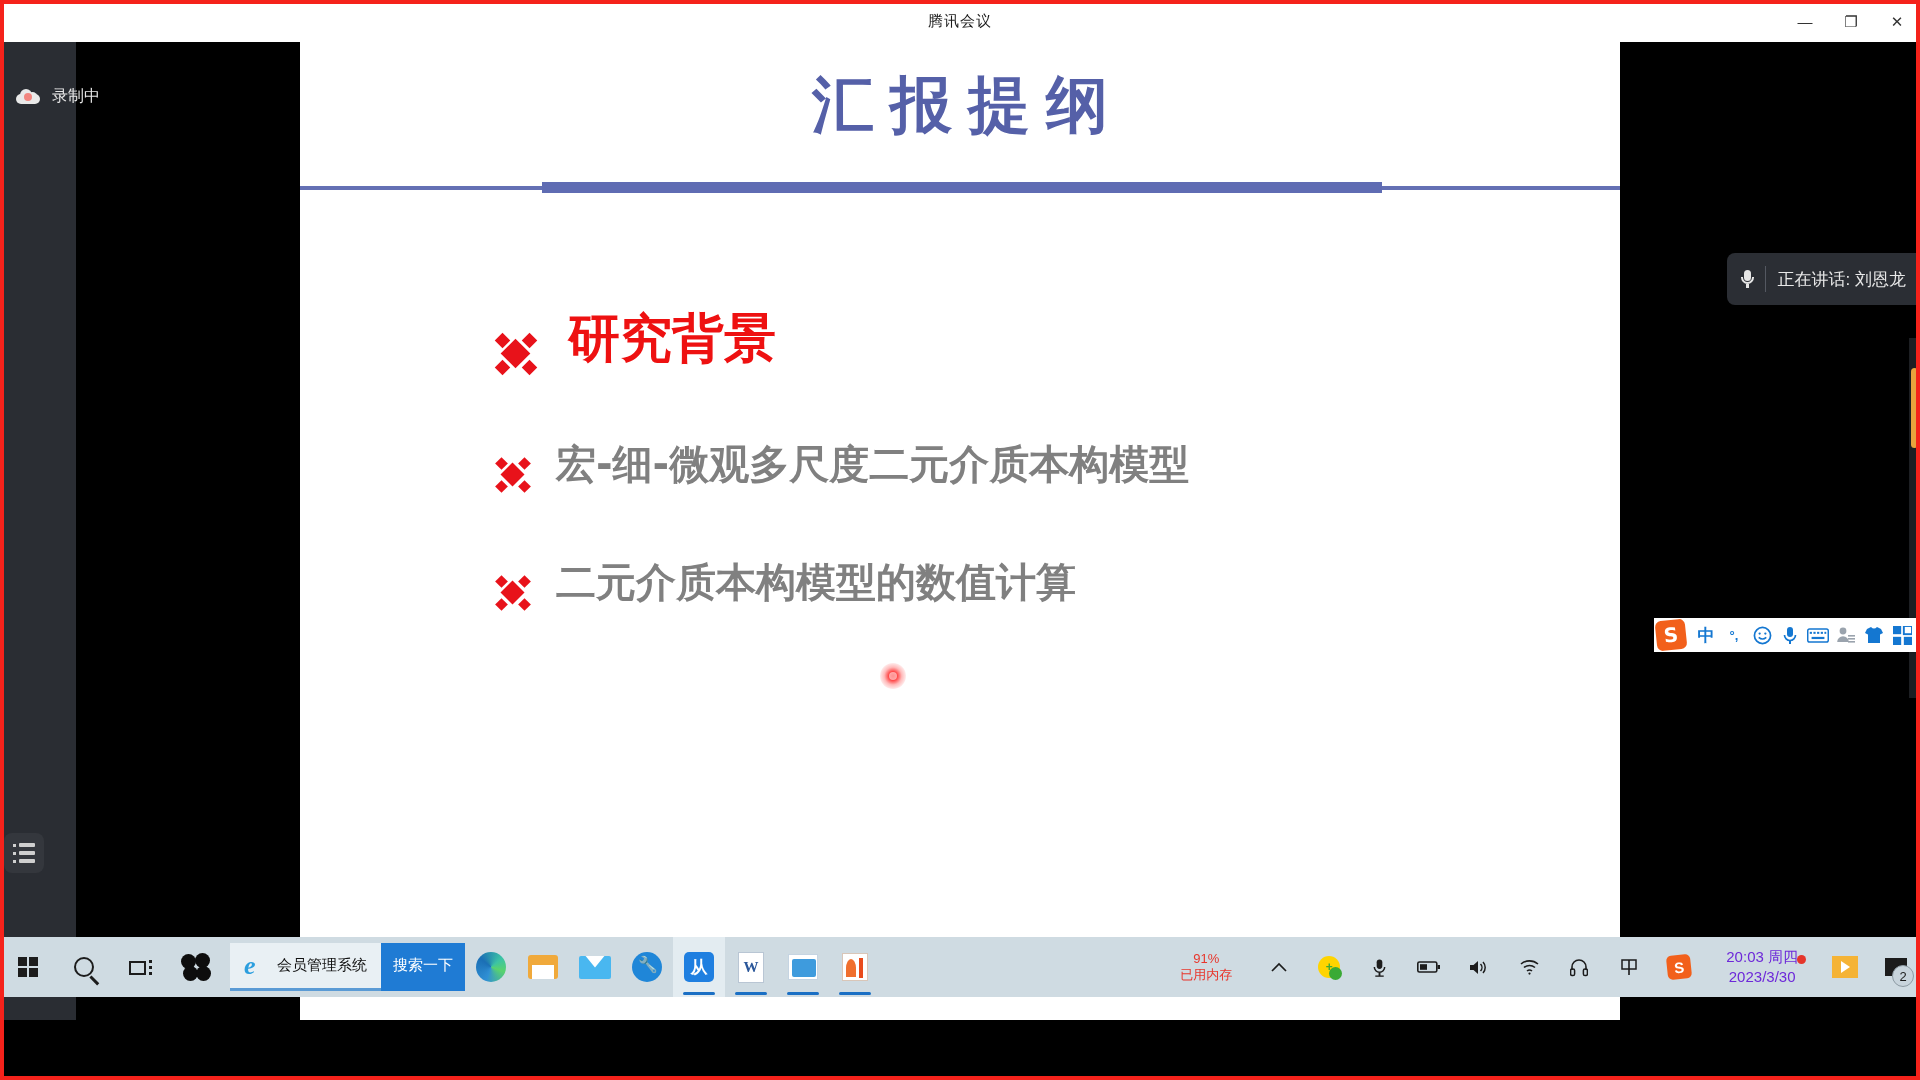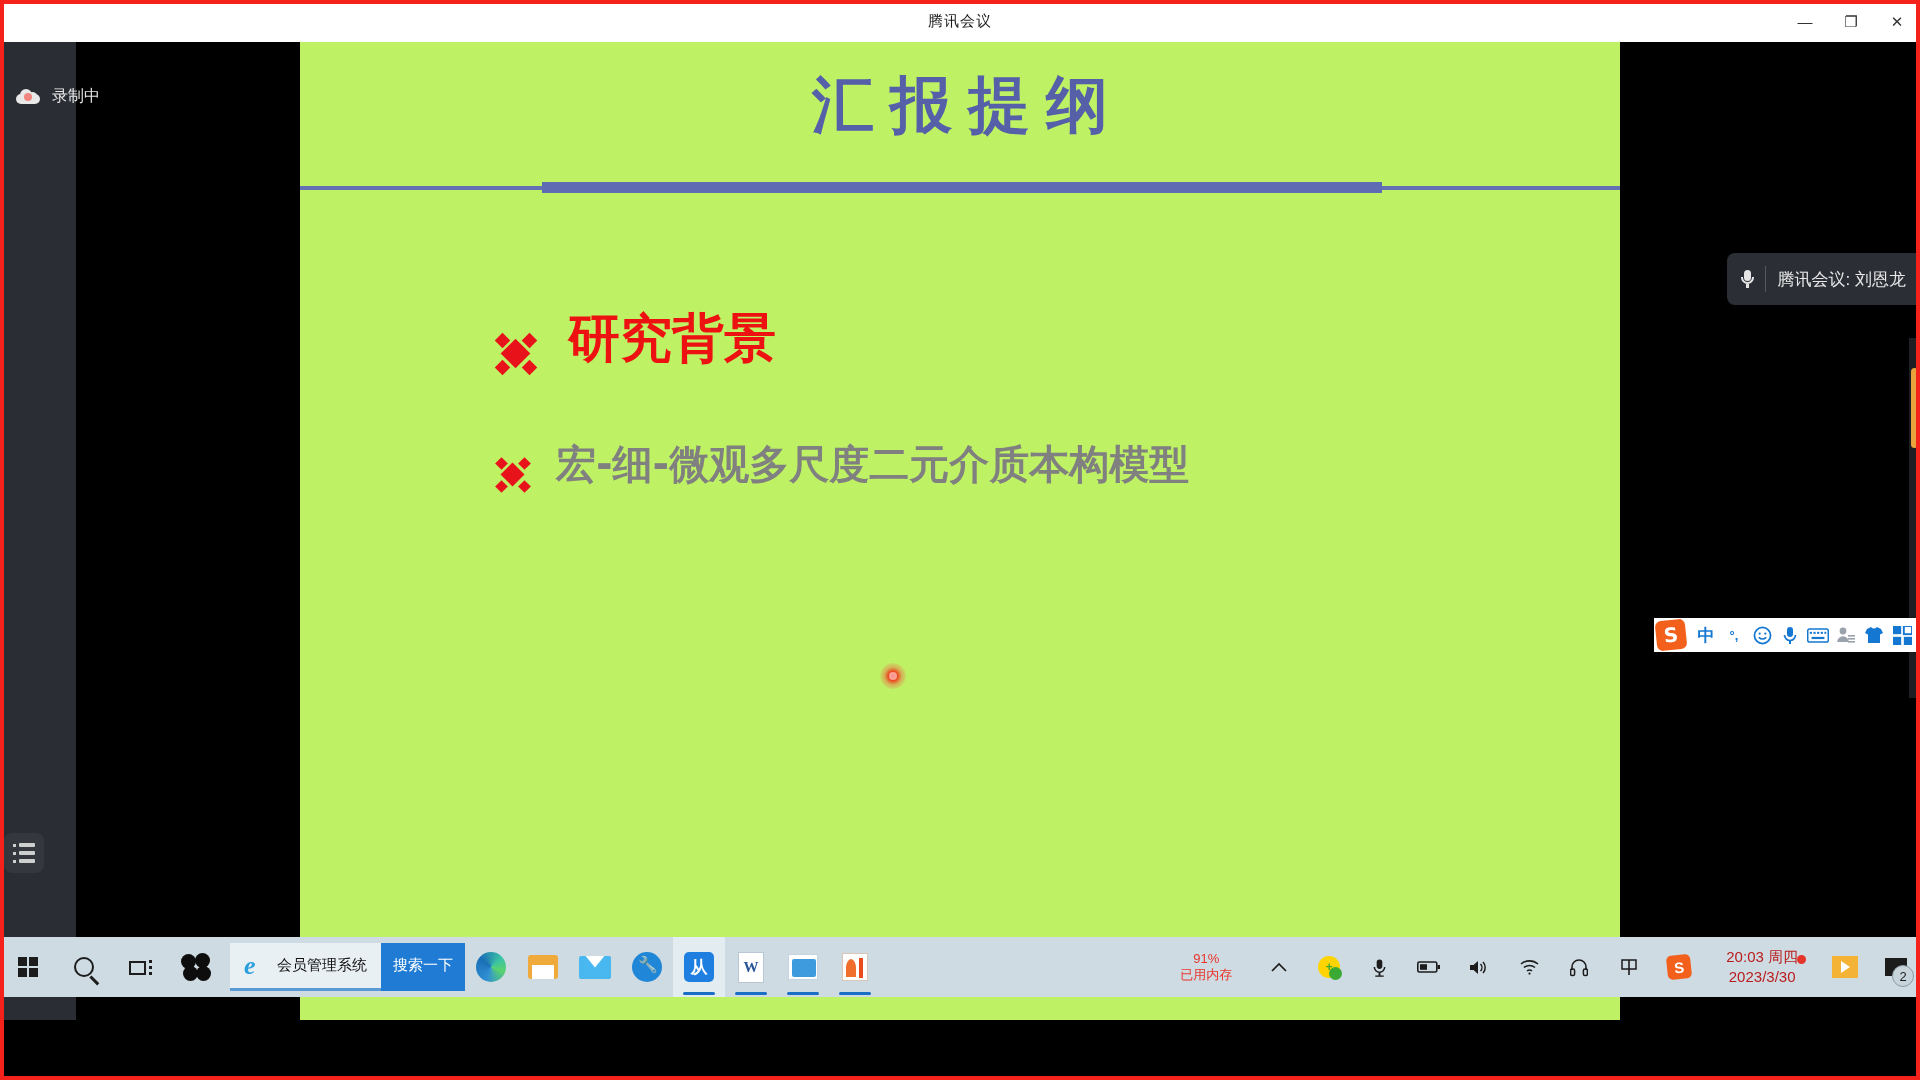--- a/index.html
+++ b/index.html
@@ -82,21 +82,21 @@
     border-left: 8px solid #e6e6e6; border-top: 5px solid transparent; border-bottom: 5px solid transparent;
   }
   .mic-glyph { position: relative; width: 12px; height: 18px; }
   .mic-glyph .cap { position:absolute; left:3px; top:0; width:7px; height:11px; background:#e6e6e6; border-radius:4px; }
   .mic-glyph .arc { position:absolute; left:0; top:7px; width:13px; height:7px; border:2px solid #e6e6e6; border-top:none; border-radius: 0 0 8px 8px; }
   .mic-glyph .stem { position:absolute; left:5px; top:14px; width:3px; height:4px; background:#e6e6e6; }
 
   
   .slide {
     position: absolute; left: 300px; top: 0; width: 1320px; height: 982px;
-    background: #bef264;
+    background: #ffffff;
     overflow: hidden;
   }
   .slide-title {
     position: absolute; left: 0; top: 25px; width: 1320px;
     text-align: center;
     font-family: "Liberation Serif", "DejaVu Serif", serif;
     font-weight: bold;
     font-size: 62px;
     letter-spacing: 16px;
     text-indent: 16px;
@@ -262,21 +262,21 @@
     color:#e8362c; font-size:13px; line-height:16px; padding: 0 16px; white-space:nowrap;
   }
   .tray-ico { width:38px; height:60px; display:flex; align-items:center; justify-content:center; color:#1c1c1c; font-size:17px; }
   .badge-green { width:22px;height:22px;border-radius:50%;background:#ffd400;position:relative;display:flex;align-items:center;justify-content:center; }
   .badge-green:after{ content:""; position:absolute; right:-2px; bottom:-2px; width:13px;height:13px;border-radius:50%;background:#3aaa35; }
   .badge-green span{ position:relative; z-index:2; color:#3aaa35; font-size:12px; font-weight:bold; }
   .sogou-tray { width:24px;height:24px;background:#f2601b;border-radius:5px;color:#fff;font-weight:bold;font-size:15px;display:flex;align-items:center;justify-content:center;transform:rotate(-6deg); }
 
   .clock {
     display:flex; flex-direction:column; align-items:center; justify-content:center;
-    font-size:15px; color:#b91c1c; line-height:20px; padding: 0 16px; white-space:nowrap; position:relative;
+    font-size:15px; color:#6d28d9; line-height:20px; padding: 0 16px; white-space:nowrap; position:relative;
   }
   .clock .reddot { position:absolute; right:8px; top:8px; width:9px; height:9px; border-radius:50%; background:#e5352b; }
   .tray-play { width:26px;height:22px;background:#f5b335;display:flex;align-items:center;justify-content:center; }
   .tray-play:after{ content:""; width:0;height:0;border-left:9px solid #fff;border-top:6px solid transparent;border-bottom:6px solid transparent; }
   .notif { position:relative; width:40px; height:60px; display:flex;align-items:center;justify-content:center; }
   .notif .sheet { width:22px;height:18px;background:#1c1c1c; }
   .notif .cnt {
     position:absolute; right:2px; bottom:10px; width:22px;height:22px;border-radius:50%;
     background:#c8d4dc; color:#1c1c1c; font-size:13px; display:flex;align-items:center;justify-content:center;
     border:1px solid #8d9aa3;
@@ -352,40 +352,50 @@
           <span class="diamond-bullet">
             <i class="big"></i>
               <i class="tl"></i>
               <i class="tr"></i>
               <i class="bl"></i>
               <i class="br"></i>
           </span>
           <span class="bullet-text" style="color: rgb(128, 128, 128);">宏-细-微观多尺度二元介质本构模型</span>
         </div>
 
+        <div class="bullet-row">
+          <span class="diamond-bullet">
+            <i class="big"></i>
+              <i class="tl"></i>
+              <i class="tr"></i>
+              <i class="bl"></i>
+              <i class="br"></i>
+          </span>
+          <span class="bullet-text" style="color: rgb(128, 128, 128);">二元介质本构模型的数值计算</span>
+        </div>
 
 
       </div>
 
       <div class="laser"></div>
     </div>
 
     <div class="right-rail"></div>
     <div class="right-scroll"></div>
 
   </div>
 
   <div class="speaking-chip">
     <span class="mic-glyph">
       <span class="cap"></span>
         <span class="arc"></span>
         <span class="stem"></span>
     </span>
     <span class="sep"></span>
-    <span>腾讯会议: 刘恩龙</span>
+    <span>正在讲话: 刘恩龙</span>
   </div>
 
   <div class="ime-bar">
     <div class="ime-logo">S</div>
     <div class="ime-item">中</div>
     <div class="ime-item small">°,</div>
     <div class="ime-item">
       <svg width="19" height="19" viewBox="0 0 20 20">
           <circle cx="10" cy="10" r="8.5" fill="none" stroke="#1477d1" stroke-width="1.8"></circle>
           <circle cx="7" cy="8" r="1.2" fill="#1477d1"></circle>

